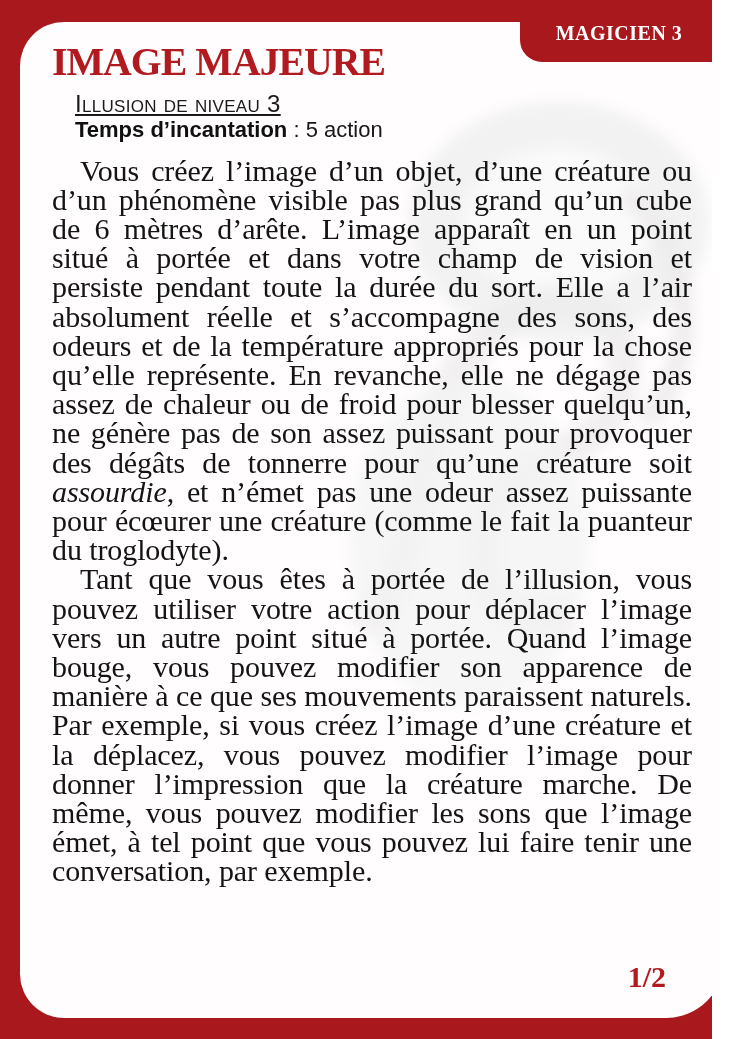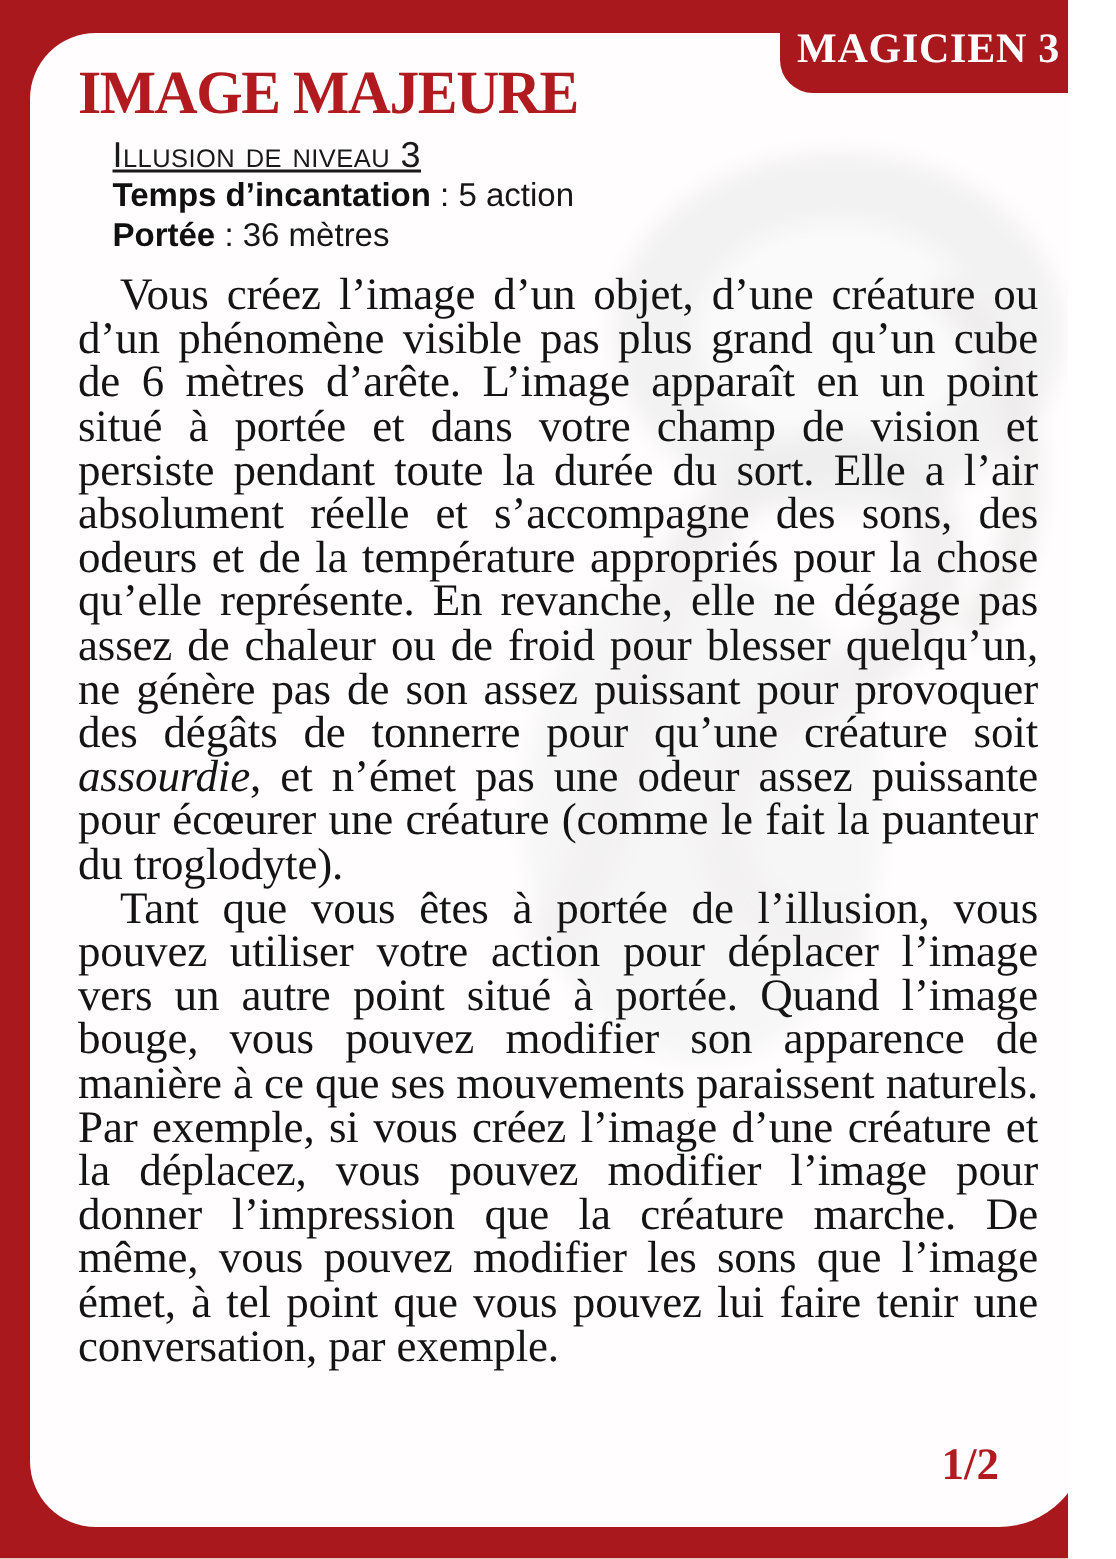--- a/index.html
+++ b/index.html
@@ -83,21 +83,21 @@
     border-bottom-left-radius:22px;
     display:flex;
     align-items:center;
     justify-content:center;
     padding:4px 16px 0 22px;
   }
   .badge-text{
     color:var(--badge-text);
     font-family:"Liberation Serif",serif;
     font-weight:bold;
-    font-size:28px;
+    font-size:20px;
     letter-spacing:.5px;
     white-space:nowrap;
   }
   .page-indicator{
     position:absolute;
     top:960px;right:46px;
     font-family:"Liberation Serif",serif;
     font-weight:bold;
     font-size:30px;
     color:var(--title-red);
@@ -127,23 +127,20 @@
 
     <div class="card-content">
       <h1 class="title">IMAGE MAJEURE</h1>
 
       <div class="school">Illusion de niveau 3</div>
 
       <div class="stats">
         <div class="stat">
           <span class="stat-label">Temps d’incantation</span><span class="stat-sep"> : </span><span class="stat-value">5 action</span>
         </div>
-        <div class="stat">
-          <span class="stat-label">Portée</span><span class="stat-sep"> : </span><span class="stat-value">36 mètres</span>
-        </div>
       </div>
 
       <div class="body">
           <p><span>Vous créez l’image d’un objet, d’une créature ou d’un phénomène visible pas plus grand qu’un cube de 6 mètres d’arête. L’image apparaît en un point situé à portée et dans votre champ de vision et persiste pendant toute la durée du sort. Elle a l’air absolument réelle et s’accompagne des sons, des odeurs et de la température appropriés pour la chose qu’elle représente. En revanche, elle ne dégage pas assez de chaleur ou de froid pour blesser quelqu’un, ne gé­nère pas de son assez puissant pour provoquer des dégâts de tonnerre pour qu’une créature soit </span><i>assourdie</i><span>, et n’émet pas une odeur assez puissante pour écœurer une créature (comme le fait la puanteur du troglodyte).</span></p>
           <p><span>Tant que vous êtes à portée de l’illusion, vous pouvez utiliser votre action pour déplacer l’image vers un autre point situé à portée. Quand l’image bouge, vous pouvez modifier son apparence de manière à ce que ses mouve­ments paraissent naturels. Par exemple, si vous créez l’image d’une créature et la déplacez, vous pouvez modi­fier l’image pour donner l’impression que la créature marche. De même, vous pouvez modifier les sons que l’image émet, à tel point que vous pouvez lui faire tenir une conversation, par exemple.</span></p>
         </div>
     </div>
   </div>
 
   <div class="badge">

